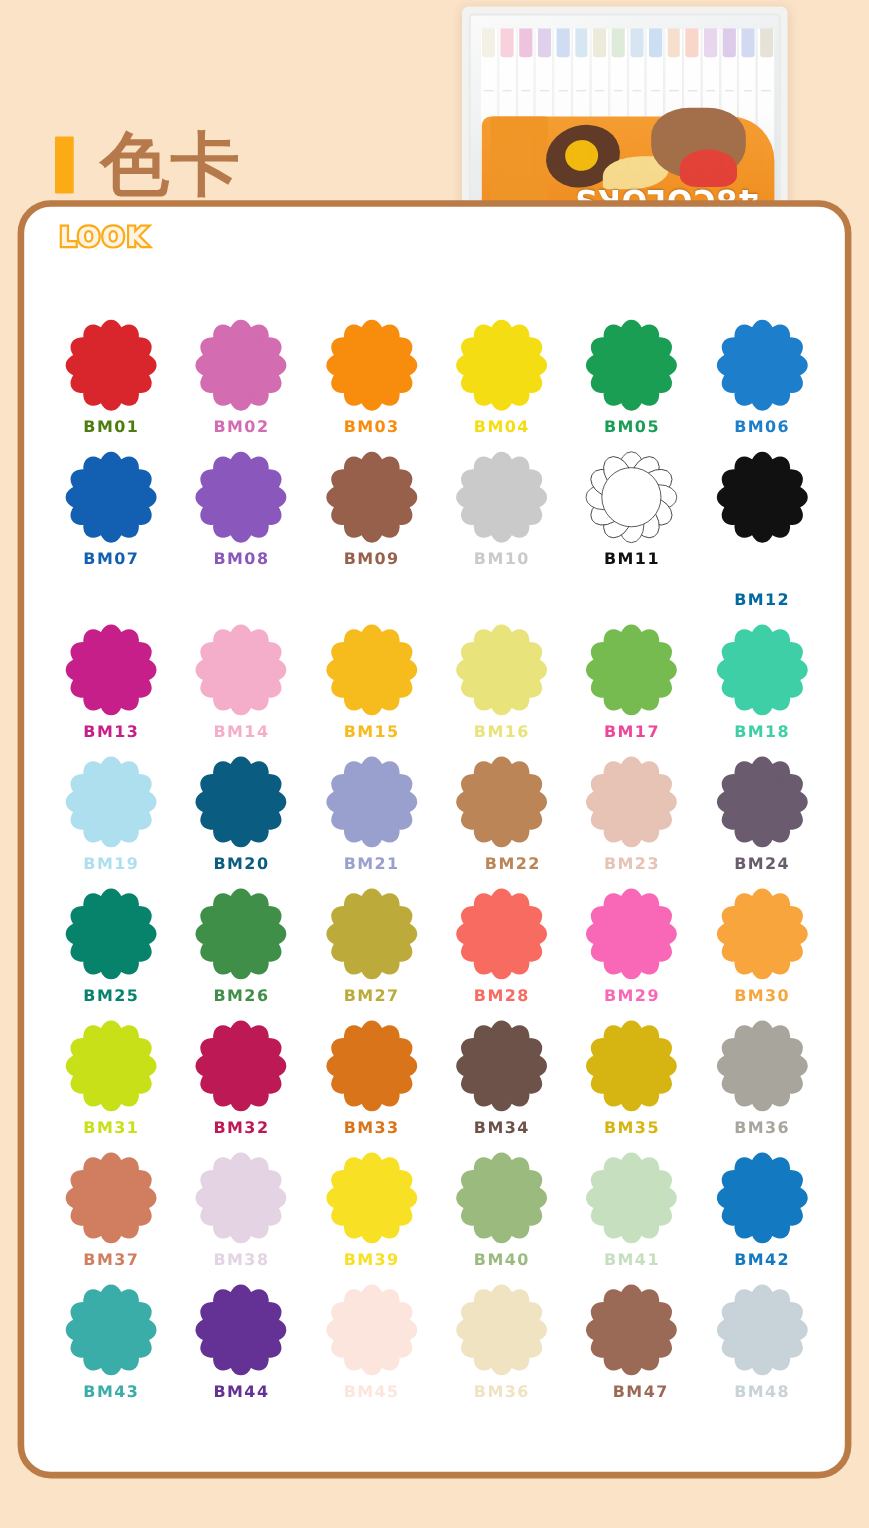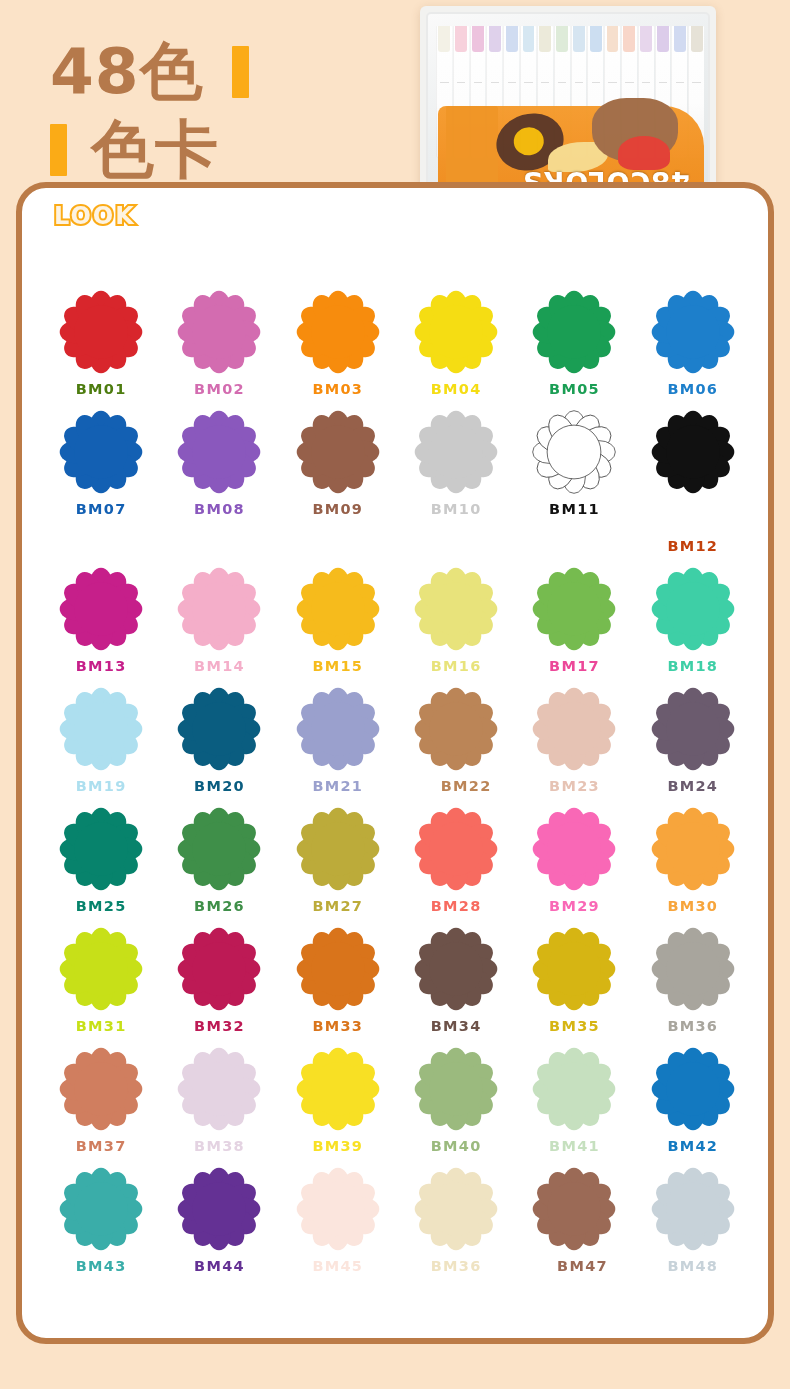--- a/index.html
+++ b/index.html
@@ -152,24 +152,20 @@
     font-weight:bold;
     letter-spacing:1.3px;
   }
 </style>
 </head>
 <body>
 
 <div class="header">
 
   <div class="title-block">
-    <div class="title-line title-line-1">
-      <span class="title-text">48色</span>
-      <span class="title-bar bar-right"></span>
-    </div>
     <div class="title-line title-line-2">
       <span class="title-bar bar-left"></span>
       <span class="title-text">色卡</span>
     </div>
   </div>
 
   <div class="product-photo">
     <div class="case-body">
       <div class="pen-row">
           <div class="pen" style="--tip: #f1efe2;"></div>
@@ -435,21 +431,21 @@
             <ellipse cx="65.00" cy="75.98" rx="13.5" ry="19.169999999999998" transform="rotate(150.00 65.00 75.98)"></ellipse>
             <ellipse cx="50.00" cy="80.00" rx="13.5" ry="19.169999999999998" transform="rotate(180.00 50.00 80.00)"></ellipse>
             <ellipse cx="35.00" cy="75.98" rx="13.5" ry="19.169999999999998" transform="rotate(210.00 35.00 75.98)"></ellipse>
             <ellipse cx="24.02" cy="65.00" rx="13.5" ry="19.169999999999998" transform="rotate(240.00 24.02 65.00)"></ellipse>
             <ellipse cx="20.00" cy="50.00" rx="13.5" ry="19.169999999999998" transform="rotate(270.00 20.00 50.00)"></ellipse>
             <ellipse cx="24.02" cy="35.00" rx="13.5" ry="19.169999999999998" transform="rotate(300.00 24.02 35.00)"></ellipse>
             <ellipse cx="35.00" cy="24.02" rx="13.5" ry="19.169999999999998" transform="rotate(330.00 35.00 24.02)"></ellipse>
             <circle cx="50" cy="50" r="32"></circle>
           </g>
         </svg>
-        <div class="sw-label" style="color: #c2410c; margin-top: 44px;">BM12</div>
+        <div class="sw-label" style="color: #0369a1; margin-top: 44px;">BM12</div>
       </div>
       <div class="swatch">
         <svg viewBox="0 0 100 100" class="flower">
           <g fill="#c61f8a">
             <ellipse cx="50.00" cy="20.00" rx="13.5" ry="19.169999999999998" transform="rotate(0.00 50.00 20.00)"></ellipse>
             <ellipse cx="65.00" cy="24.02" rx="13.5" ry="19.169999999999998" transform="rotate(30.00 65.00 24.02)"></ellipse>
             <ellipse cx="75.98" cy="35.00" rx="13.5" ry="19.169999999999998" transform="rotate(60.00 75.98 35.00)"></ellipse>
             <ellipse cx="80.00" cy="50.00" rx="13.5" ry="19.169999999999998" transform="rotate(90.00 80.00 50.00)"></ellipse>
             <ellipse cx="75.98" cy="65.00" rx="13.5" ry="19.169999999999998" transform="rotate(120.00 75.98 65.00)"></ellipse>
             <ellipse cx="65.00" cy="75.98" rx="13.5" ry="19.169999999999998" transform="rotate(150.00 65.00 75.98)"></ellipse>

